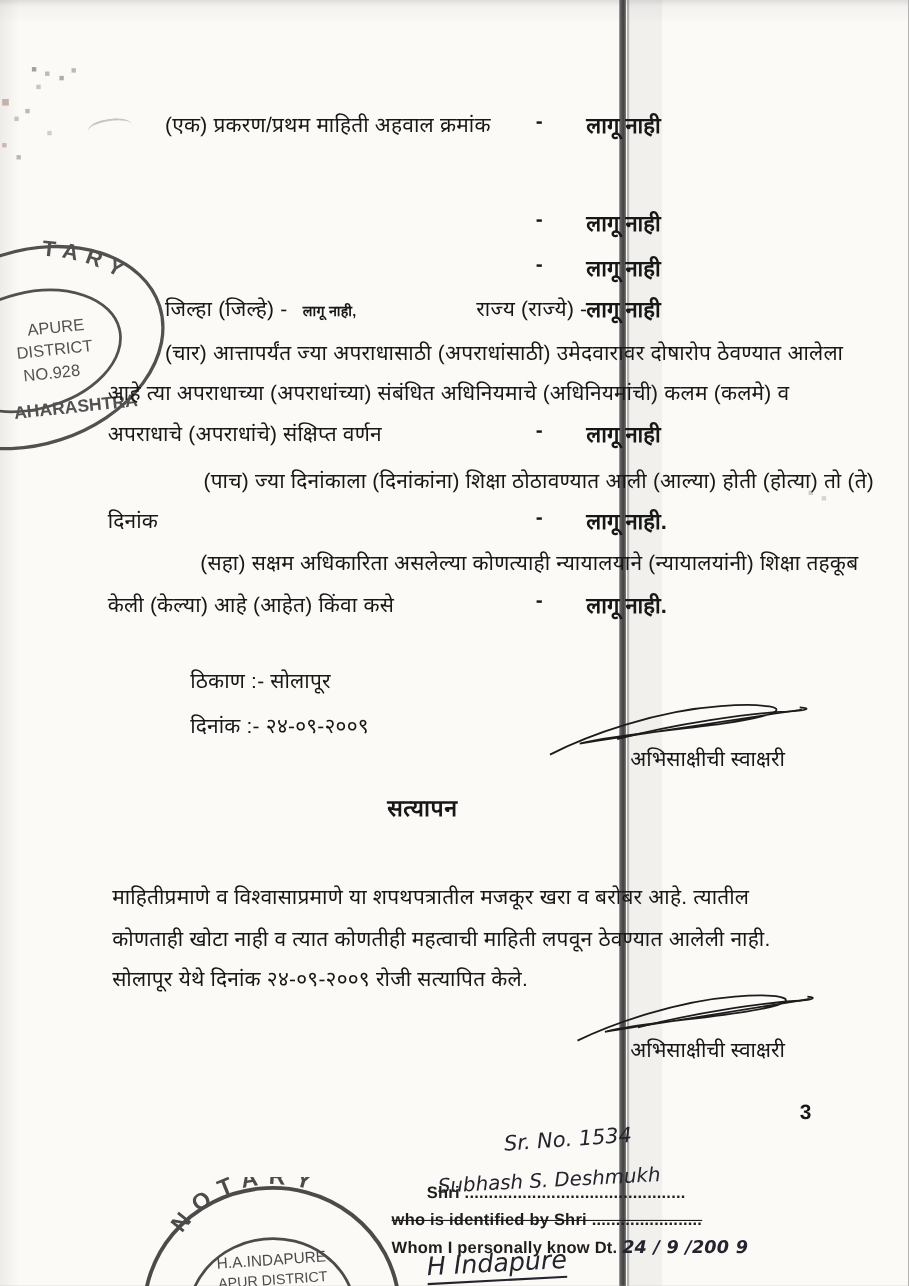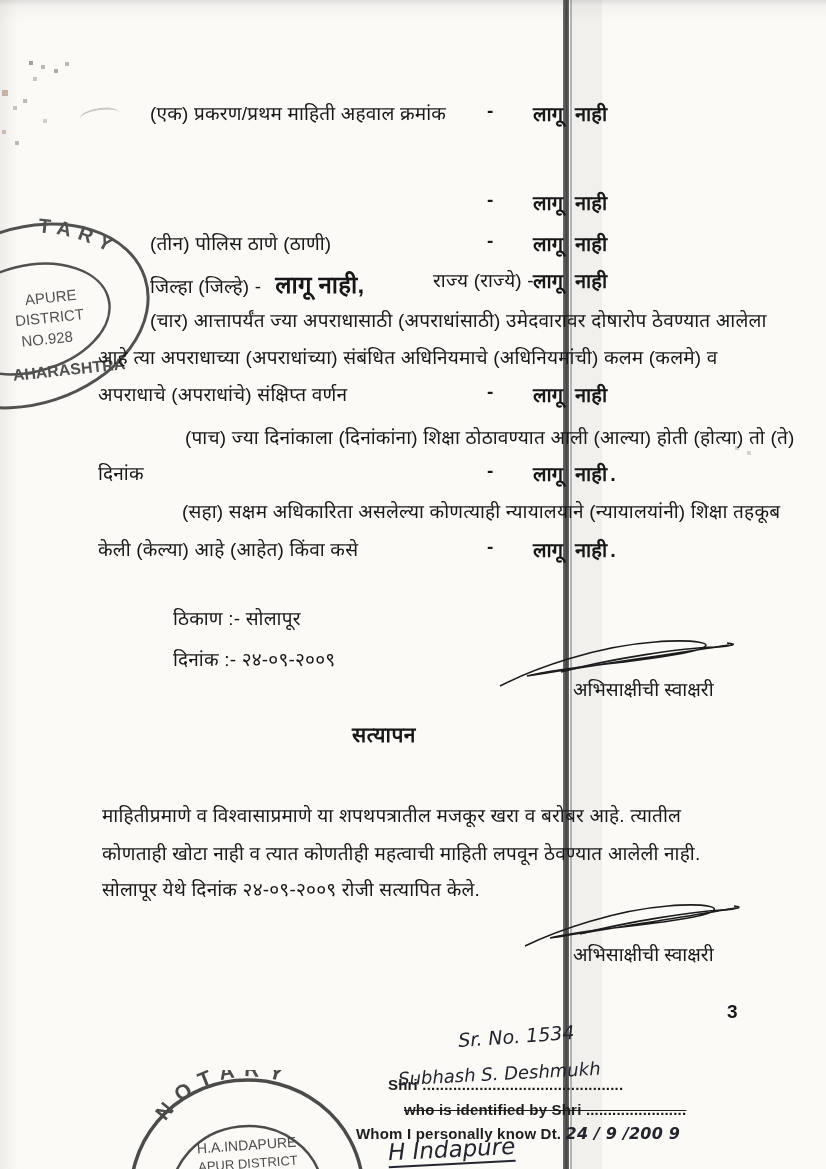--- a/index.html
+++ b/index.html
@@ -10,22 +10,22 @@
   }
   .page::before{ 
     content:"";position:absolute;inset:0;pointer-events:none;
     background:
       linear-gradient(180deg,rgba(90,90,90,.18) 0px,rgba(120,120,120,.06) 6px,rgba(0,0,0,0) 22px),
       linear-gradient(90deg,rgba(120,110,100,.10) 0px,rgba(0,0,0,0) 18px);
   }
   .line{position:absolute;left:0;width:826px;height:32px;font-size:19px;padding-left:24px;}
   .lbl{position:absolute;white-space:nowrap;letter-spacing:.2px;}
   .dash{position:absolute;left:487px;font-weight:bold;}
-  .val{position:absolute;left:533px;font-weight:bold;font-size:20px;white-space:nowrap;font-family:Liberation Mono, monospace;}
-  .val-inline{font-weight:bold;font-size:24px;margin-left:14px;white-space:nowrap;}
+  .val{position:absolute;left:533px;font-weight:bold;font-size:20px;white-space:nowrap;}
+  .val-inline{font-weight:bold;font-size:13px;margin-left:14px;white-space:nowrap;}
   .heading{position:absolute;font-weight:bold;font-size:21px;letter-spacing:.5px;}
   .caption{position:absolute;font-size:19px;white-space:nowrap;}
   .pageno{position:absolute;font-size:19px;font-weight:bold;}
   .scanline{position:absolute;top:0;height:1169px;pointer-events:none;}
   .sig-svg{position:absolute;pointer-events:none;}
   .stamp-svg{position:absolute;pointer-events:none;opacity:.88;}
   .notary-print{
     position:absolute;font-family:"Liberation Sans",sans-serif;font-weight:bold;
     font-size:15px;color:#1d1d1d;letter-spacing:.2px;white-space:nowrap;
   }
@@ -90,21 +90,20 @@
   <div class="line" style="top:100px">
     <span class="lbl" style="left:150px">(एक) प्रकरण/प्रथम माहिती अहवाल क्रमांक</span>
     <span class="dash">-</span>
     <span class="val">लागू नाही</span>
   </div>
   <div class="line" style="top:189px">
     <span class="dash">-</span>
     <span class="val">लागू नाही</span>
   </div>
   <div class="line" style="top:230px">
-    <span class="lbl" style="left:150px">(तीन) पोलिस ठाणे (ठाणी)</span>
     <span class="dash">-</span>
     <span class="val">लागू नाही</span>
   </div>
   <div class="line" style="top:267px">
     <span class="lbl" style="left:150px">
       <span>जिल्हा (जिल्हे)  -</span><span class="val-inline">लागू नाही,</span>
     </span>
     <span class="lbl" style="left:433px">राज्य (राज्ये) -</span>
     <span class="val">लागू नाही</span>
   </div>
@@ -172,21 +171,21 @@
 
   <span class="pageno" style="left:727px;top:1001px">3</span>
 
   <span class="hand" style="left:458px;top:1025px;font-size:19px;transform:rotate(-4deg);">Sr. No. 1534</span>
 
   <span class="notary-print" style="left:356px;top:1076px;margin-left:32px;">
     <span>Shri</span>
     <span>..............................................</span>
   </span>
   <span class="hand" style="left:398px;top:1063px;font-size:18px;transform:rotate(-3deg);">Subhash S. Deshmukh</span>
-  <span class="notary-print strike" style="left:356px;top:1101px;margin-left:48px;">who is identified by Shri .......................</span>
+  <span class="notary-print strike" style="left:356px;top:1101px;">who is identified by Shri .......................</span>
   <span class="notary-print" style="left:356px;top:1124px;">
     <span>Whom I personally know Dt.</span>
     <span class="hand" style="position:static;font-size:16px;">24 / 9 /200 9</span>
   </span>
   <span class="hand hand-underline" style="left:388px;top:1136px;font-size:23px;transform:rotate(-3deg);">H Indapure</span>
 
   <svg class="stamp-svg" style="left:125px;top:1070px;" width="250" height="99" viewBox="0 0 250 99">
     <g stroke="#333" fill="none">
       <ellipse cx="122" cy="122" rx="116" ry="112" stroke-width="3.5" transform="rotate(-6 122 122)"></ellipse>
       <ellipse cx="122" cy="126" rx="76" ry="70" stroke-width="2.5" transform="rotate(-6 122 126)"></ellipse>

